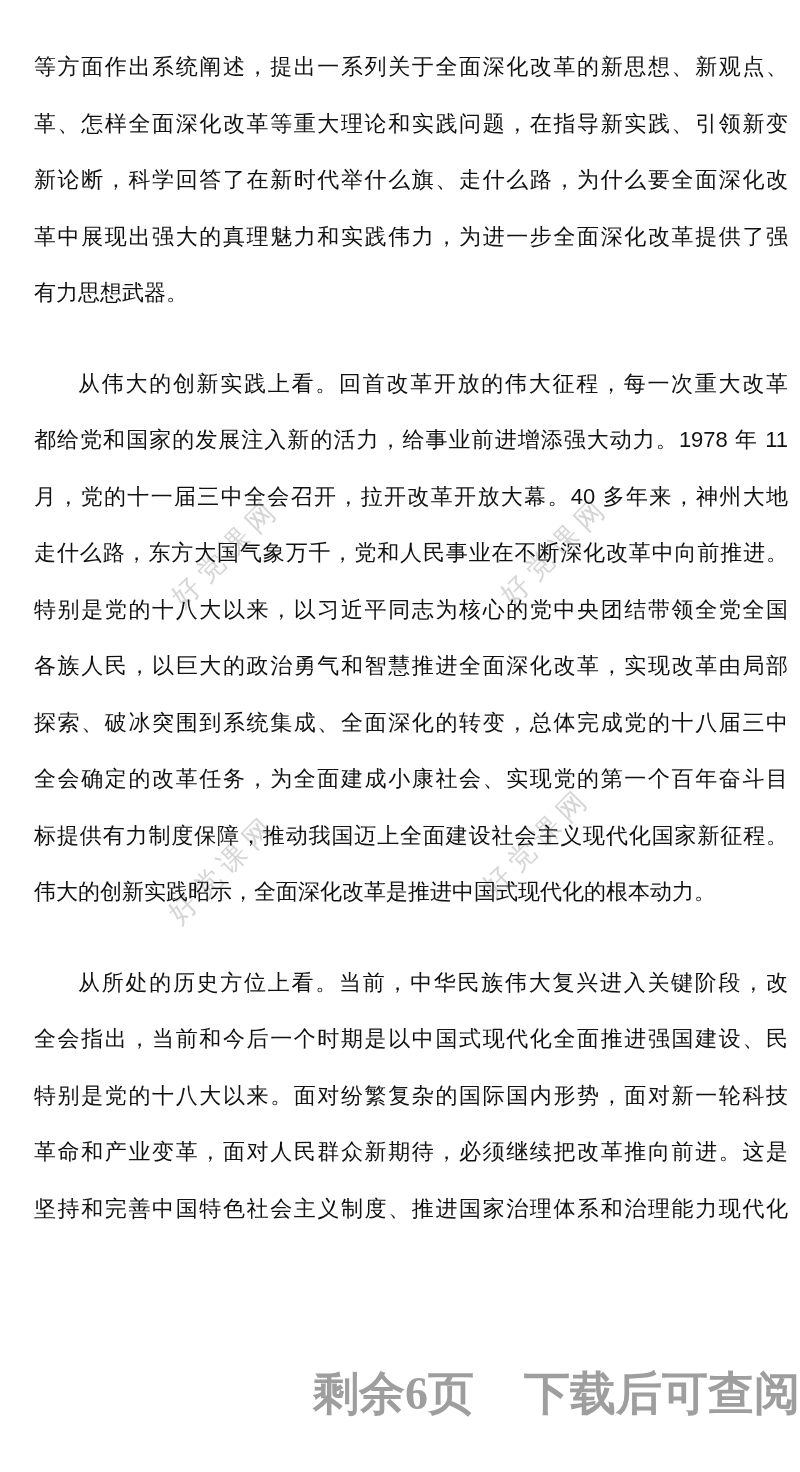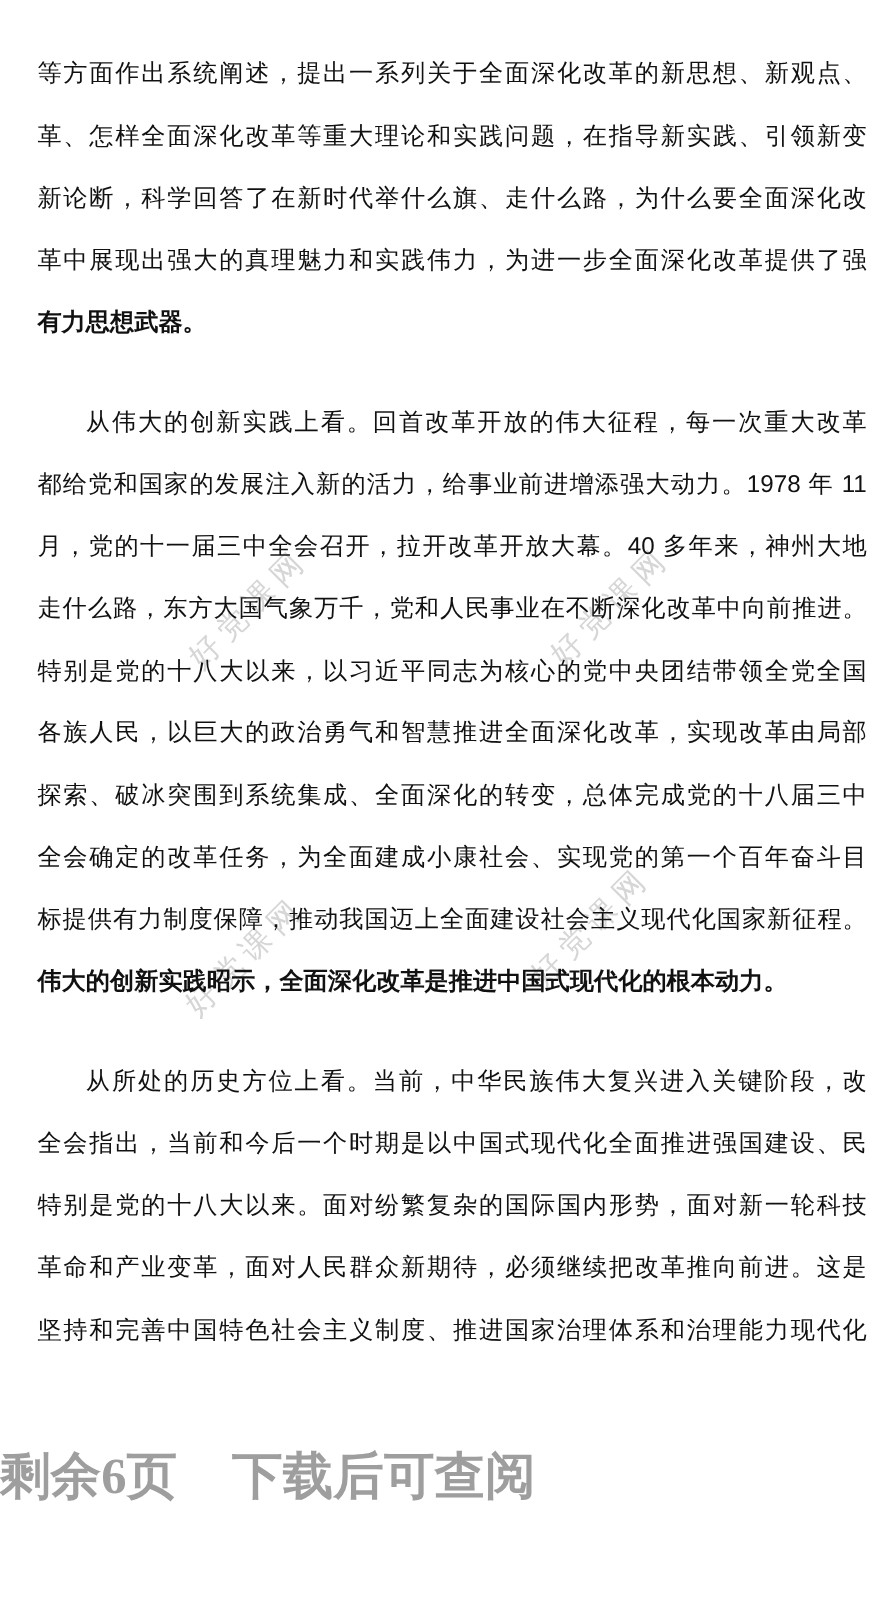--- a/index.html
+++ b/index.html
@@ -22,21 +22,21 @@
     line-height: 56.5px;
     font-weight: 400;
     margin-left: 12px;
   }
   .para { margin: 0 0 34px 0; }
   .para:last-child { margin-bottom: 0; }
   .line {
     text-align: justify;
     text-align-last: justify;
   }
-  .line-last { text-align-last: left; font-weight: bold; }
+  .line-last { text-align-last: left; }
   .line-indent { text-indent: 44px; }
 
   
   .watermark {
     position: absolute;
     font-size: 28px;
     letter-spacing: 7px;
     color: #d6d6d6;
     transform: rotate(-45deg);
     transform-origin: center center;
@@ -44,24 +44,24 @@
     pointer-events: none;
   }
   .wm-1 { left: 156px; top: 534px; }
   .wm-2 { left: 485px; top: 532px; }
   .wm-3 { left: 153px; top: 850px; }
   .wm-4 { left: 467px; top: 823px; }
 
   
   .footer {
     position: absolute;
-    top: 1316px;
+    top: 1368px;
     left: 0;
     width: 100%;
-    text-align: left;
+    text-align: right;
     font-family: "Liberation Serif", "DejaVu Serif", serif;
     font-weight: bold;
     font-size: 46px;
     line-height: 1.15;
     color: #9e9e9e;
     white-space: nowrap;
   }
   .footer .hint { margin-left: 50px; }
 </style>
 </head>

